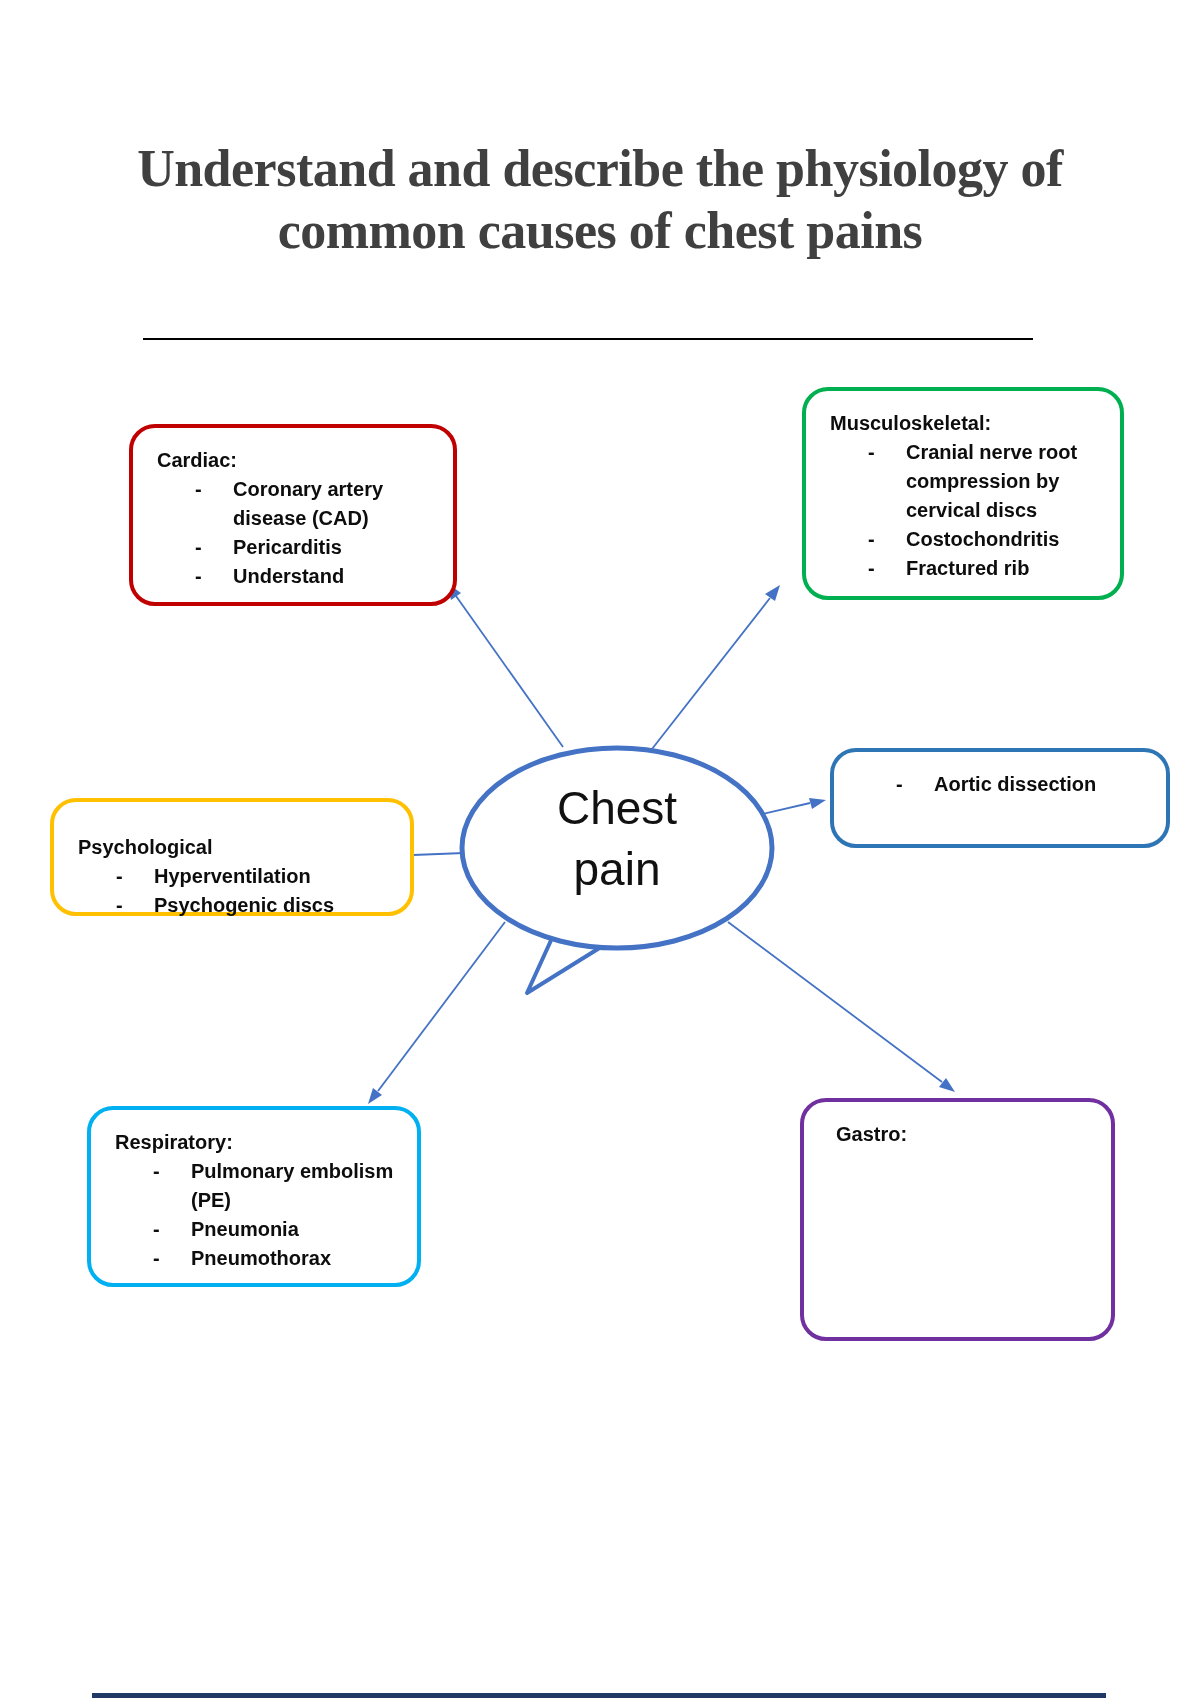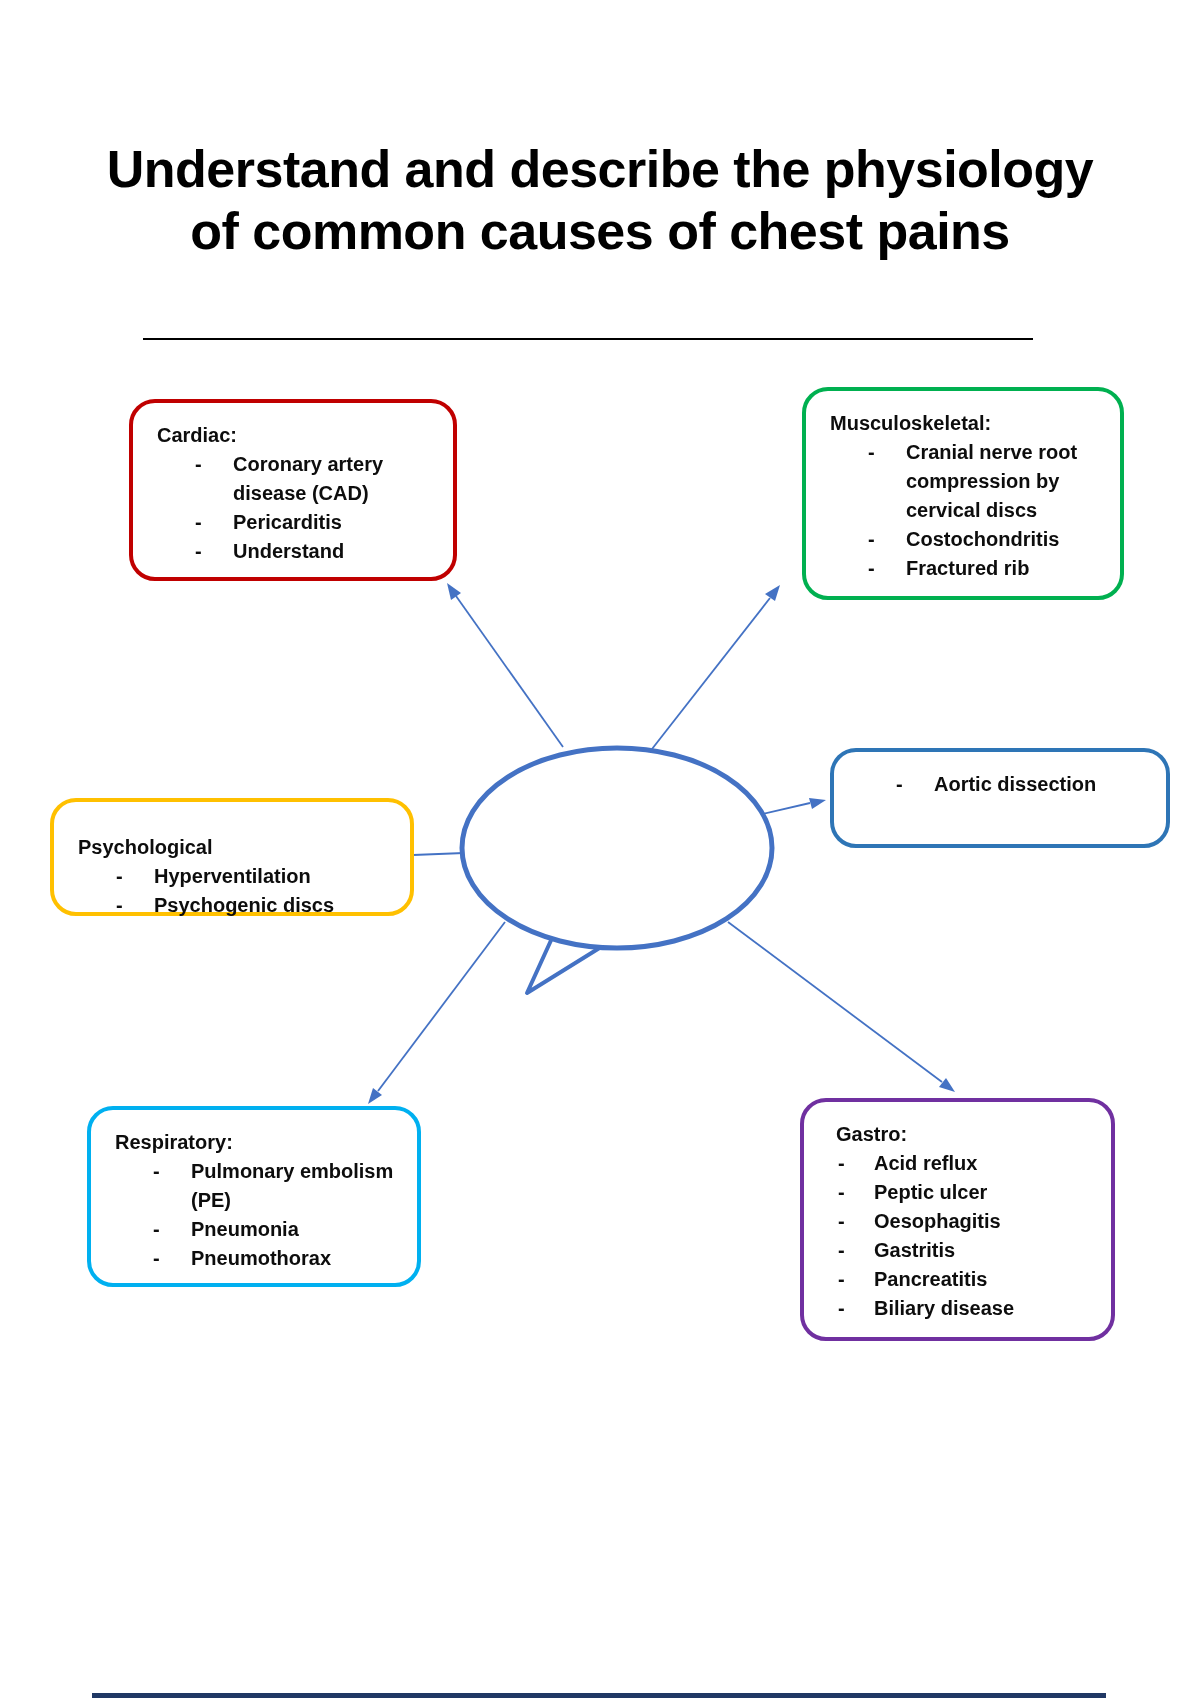--- a/index.html
+++ b/index.html
@@ -11,22 +11,23 @@
     font-family: "Liberation Sans", sans-serif;
     overflow: hidden;
   }
   .title {
     position: absolute;
     left: 100px; top: 138px; width: 1000px;
     text-align: center;
     font-size: 52px;
     font-weight: bold;
     line-height: 1.2;
-    color: #000000;
+    color: #404040;
     letter-spacing: -0.5px;
+    font-family: Liberation Serif, serif;
   }
   .title-underline {
     position: absolute;
     left: 143px; top: 338px; width: 890px; height: 2px;
     background: #000000;
   }
   svg.connectors {
     position: absolute;
     left: 0; top: 0; width: 1200px; height: 1698px;
     pointer-events: none;
@@ -97,22 +98,23 @@
     <polygon points="368,1104 373,1088 382,1095" fill="#4472C4" style="fill: rgb(68, 114, 196);"></polygon>
 
     <line x1="728" y1="922" x2="942" y2="1082" stroke="#4472C4" stroke-width="1.8" style="stroke: rgb(68, 114, 196);"></line>
     <polygon points="955,1092 946,1078 939,1087" fill="#4472C4" style="fill: rgb(68, 114, 196);"></polygon>
 
     <path d="M 558 925 L 527 993 L 622 934 Z" fill="#ffffff" stroke="#4472C4" stroke-width="4" stroke-linejoin="round" style="stroke: rgb(68, 114, 196);"></path>
 
     <ellipse cx="617" cy="848" rx="155" ry="100" fill="#ffffff" stroke="#4472C4" stroke-width="5" style="stroke: rgb(68, 114, 196);"></ellipse>
   </svg>
 
+  <div class="bubble-label">Chest pain</div>
 
-  <div class="node" id="node-cardiac" style="border-color: rgb(192, 0, 0);">
+  <div class="node" id="node-cardiac" style="border-color: rgb(192, 0, 0); margin-top: 25px;">
     <div class="node-label">Cardiac:</div>
     <ul>
       <li>Coronary artery disease (CAD)</li>
       <li>Pericarditis</li>
       <li>Understand</li>
     </ul>
   </div>
 
   <div class="node" id="node-musculoskeletal" style="border-color: rgb(0, 176, 80);">
     <div class="node-label">Musculoskeletal:</div>
@@ -141,25 +143,17 @@
     <div class="node-label">Respiratory:</div>
     <ul>
       <li>Pulmonary embolism (PE)</li>
       <li>Pneumonia</li>
       <li>Pneumothorax</li>
     </ul>
   </div>
 
   <div class="node gastro" id="node-gastro" style="border-color: rgb(112, 48, 160);">
     <div class="node-label">Gastro:</div>
-    <ul>
-      <li>Acid reflux</li>
-      <li>Peptic ulcer</li>
-      <li>Oesophagitis</li>
-      <li>Gastritis</li>
-      <li>Pancreatitis</li>
-      <li>Biliary disease</li>
-    </ul>
   </div>
 
   <div class="footer-bar" style="background-color: rgb(32, 56, 100);"></div>
 
 </div>
 
 </body></html>

